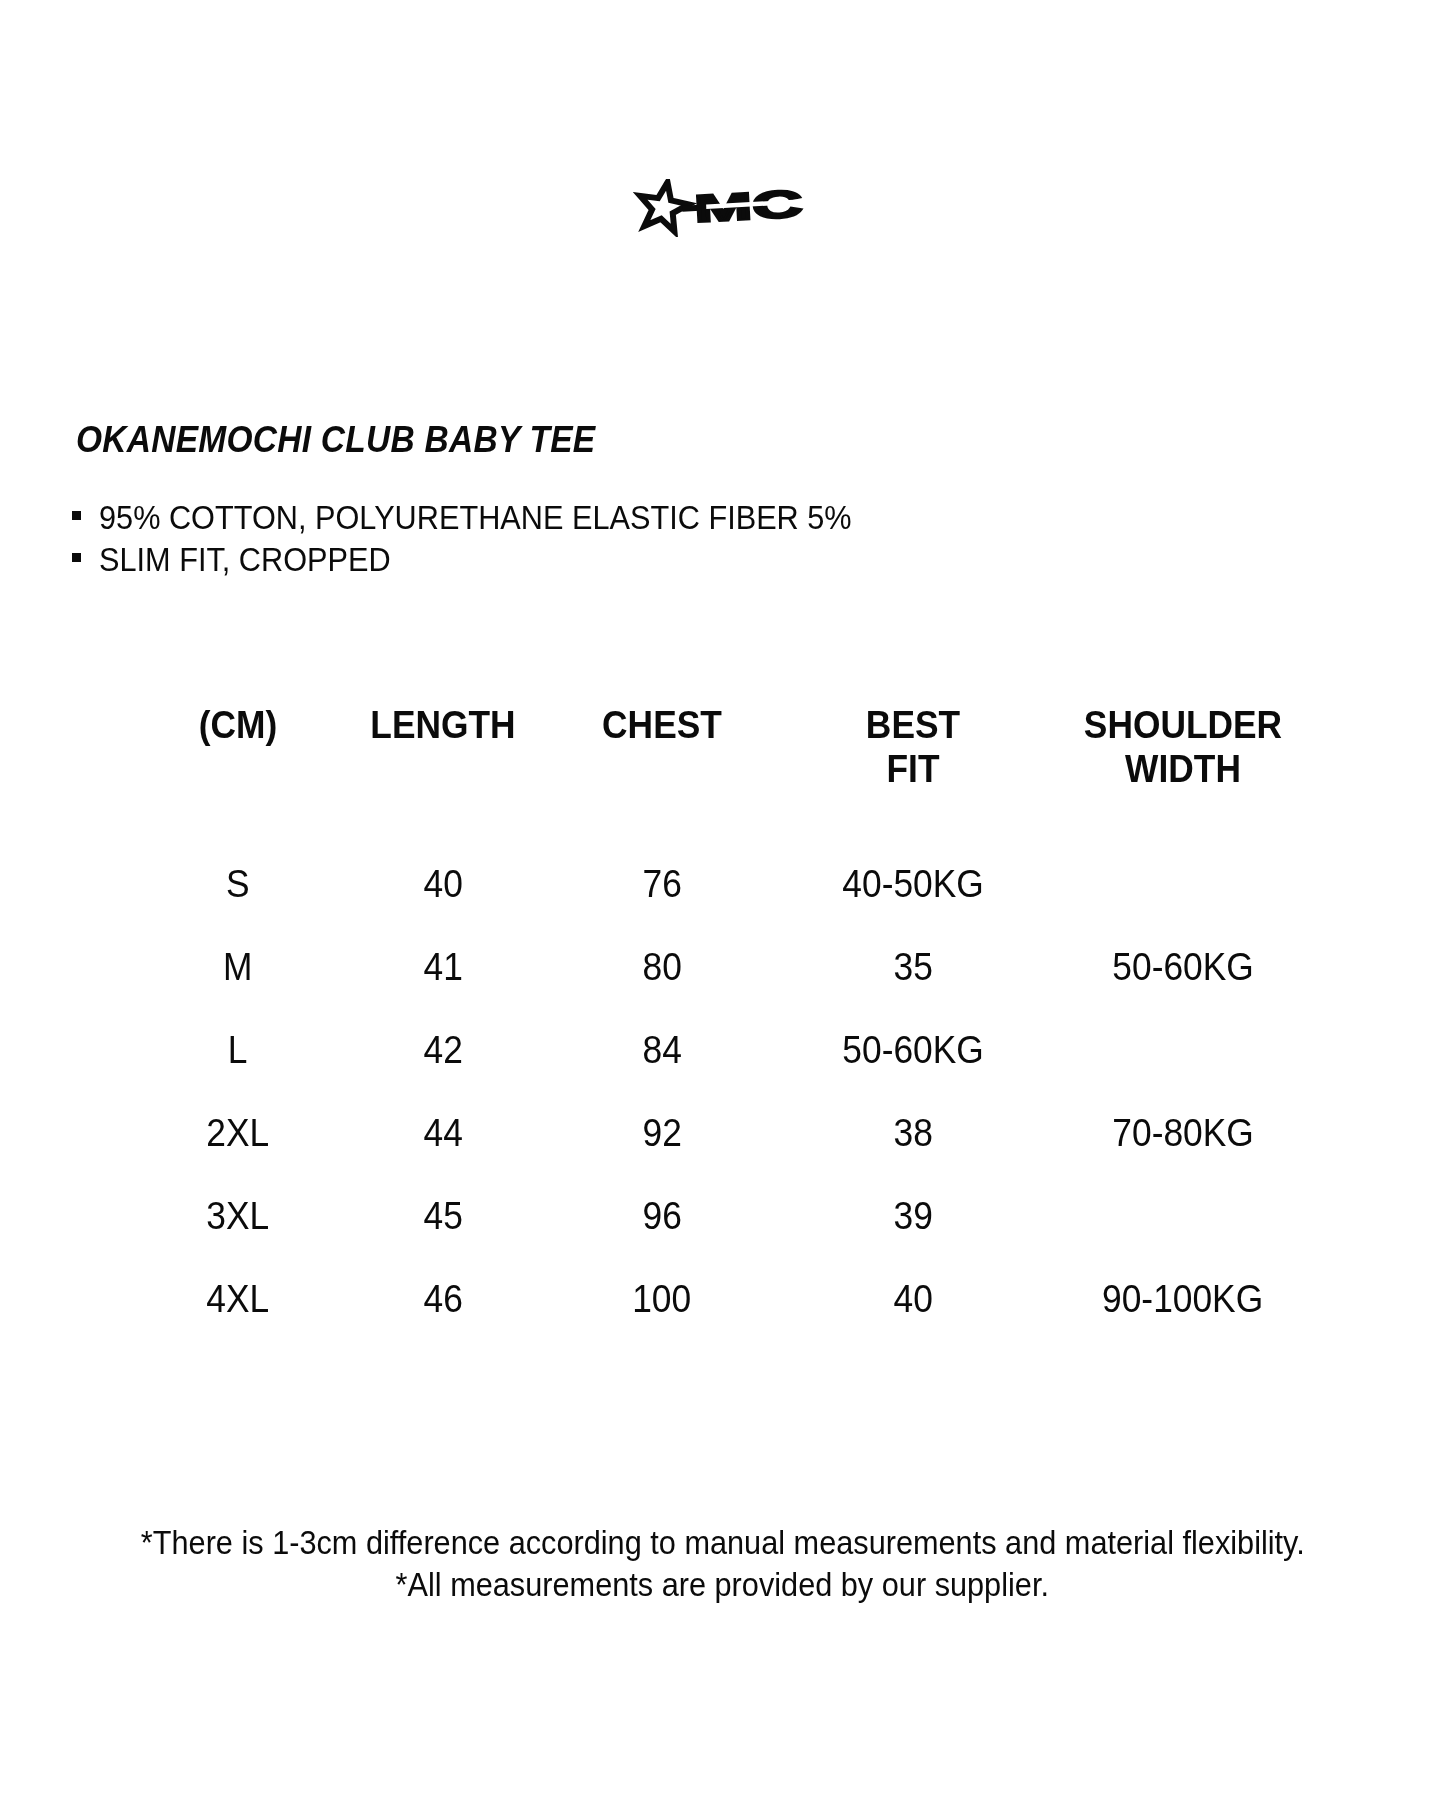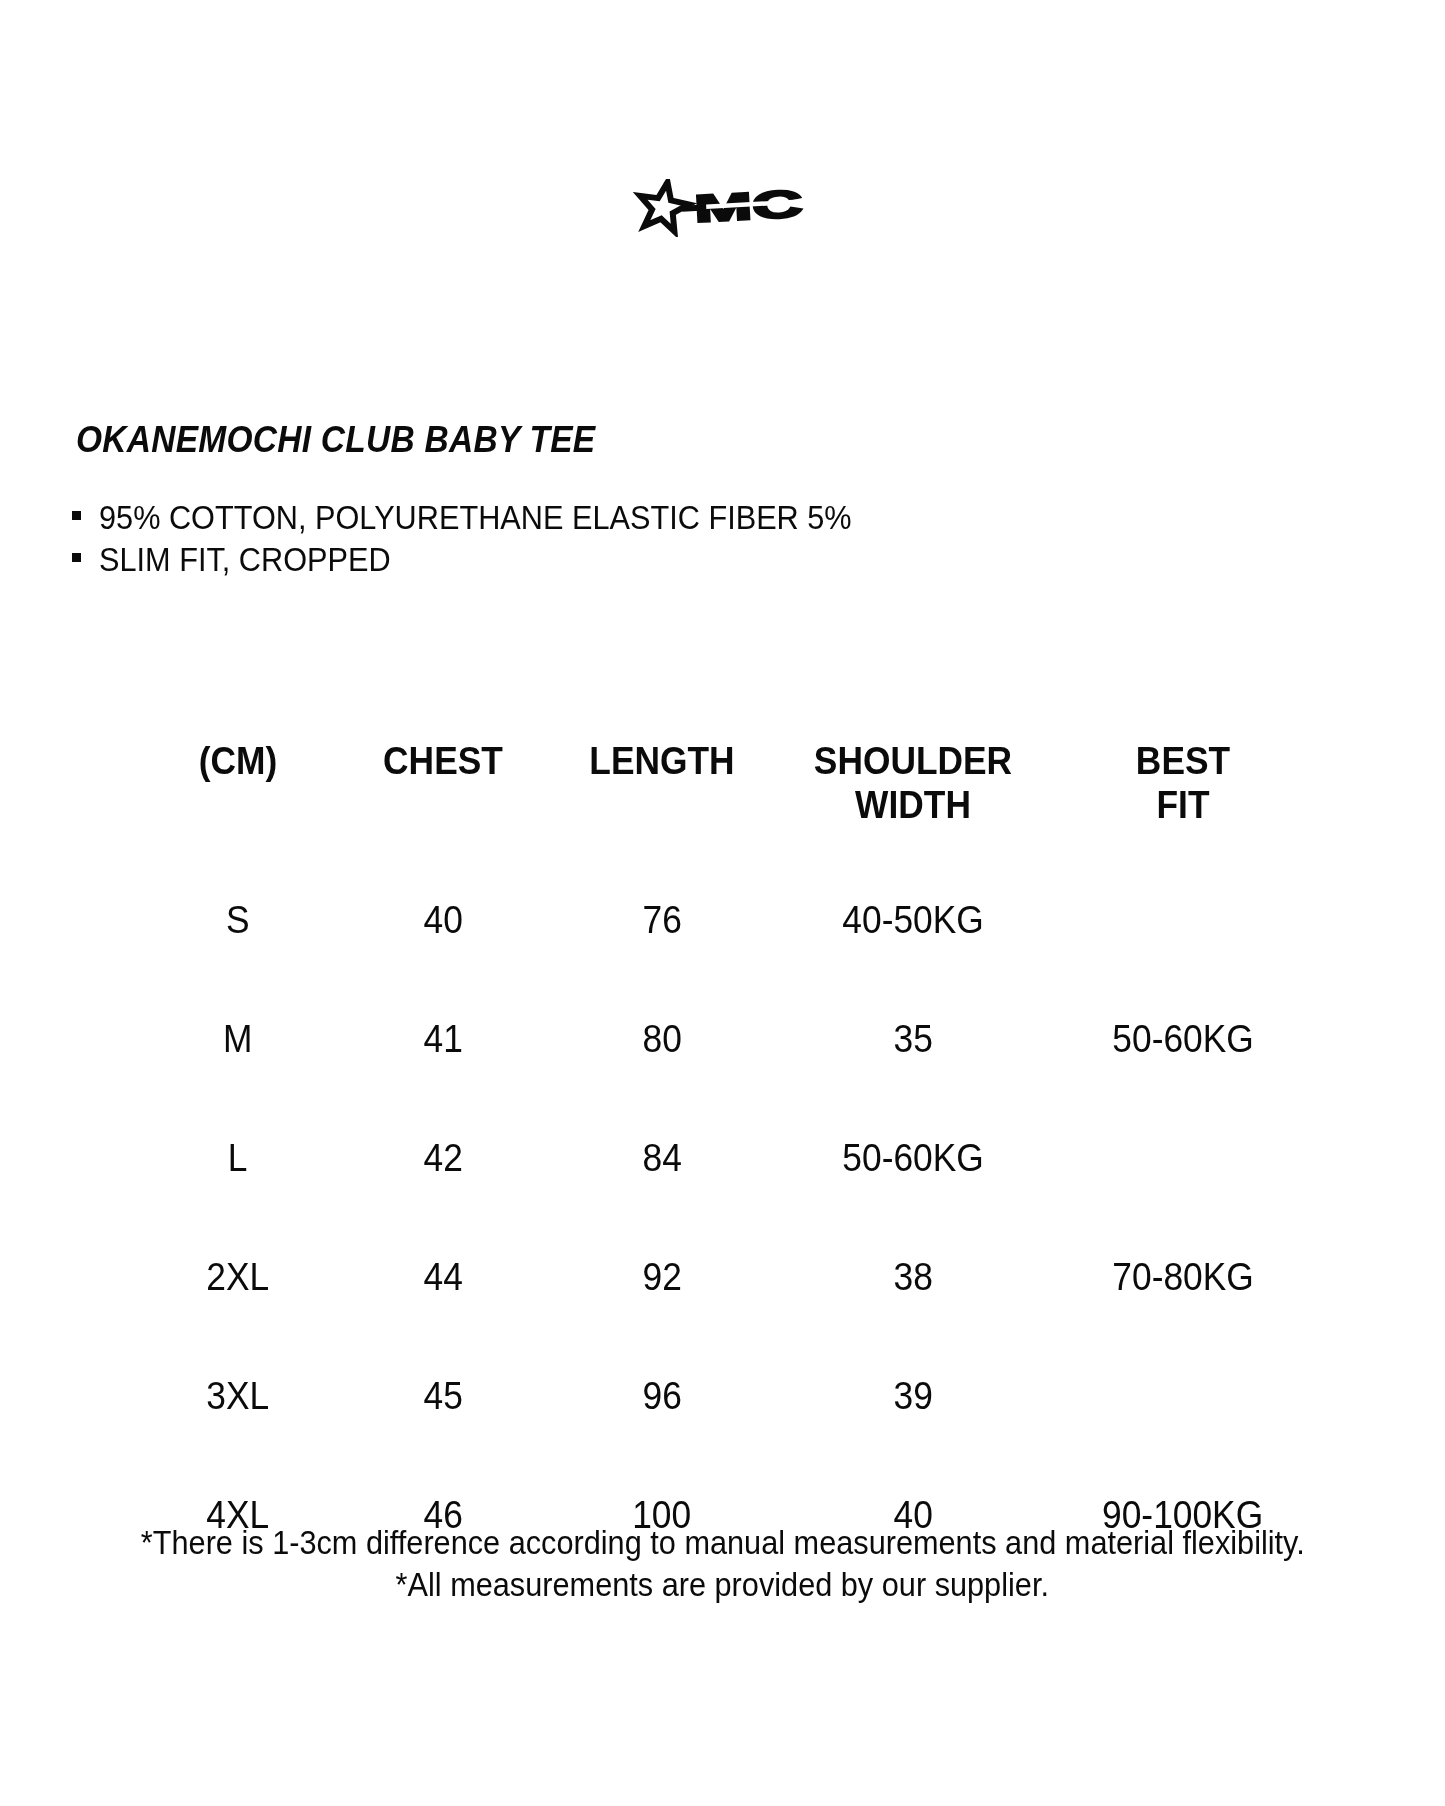--- a/index.html
+++ b/index.html
@@ -53,21 +53,20 @@
     width: 9px;
     height: 9px;
     background: #0b0b0b;
   }
 
   
   .size-chart { position: absolute; left: 132px; top: 703px; width: 1190px; font-size: 38px; }
   .hrow, .brow {
     display: grid;
     grid-template-columns: 212px 198px 240px 262px 278px;
-    margin-top: 36px;
   }
   .hcell { font-weight: 700; text-align: center; }
   .hline { display: block; line-height: 44px; transform: scaleX(0.93); transform-origin: center center; white-space: nowrap; }
   .tbody { margin-top: 52px; }
   .brow { height: 83px; align-items: center; }
   .bcell { text-align: center; }
 
   
   .footnotes {
     position: absolute;
@@ -113,34 +112,34 @@
     </li>
   </ul>
 
   <div class="size-chart">
     <div class="hrow">
       <div class="hcell">
         <span class="hline">(CM)</span>
           <span class="hline"></span>
       </div>
       <div class="hcell">
+        <span class="hline">LENGTH</span>
+          <span class="hline"></span>
+      </div>
+      <div class="hcell">
         <span class="hline">CHEST</span>
           <span class="hline"></span>
       </div>
       <div class="hcell">
-        <span class="hline">LENGTH</span>
-          <span class="hline"></span>
+        <span class="hline">BEST</span>
+          <span class="hline">FIT</span>
       </div>
       <div class="hcell">
         <span class="hline">SHOULDER</span>
           <span class="hline">WIDTH</span>
-      </div>
-      <div class="hcell">
-        <span class="hline">BEST</span>
-          <span class="hline">FIT</span>
       </div>
     </div>
 
     <div class="tbody">
       <div class="brow">
         <div class="bcell"><span class="cond-c">S</span></div>
         <div class="bcell"><span class="cond-c">40</span></div>
         <div class="bcell"><span class="cond-c">76</span></div>
         <div class="bcell"><span class="cond-c">40-50KG</span></div>
       </div>

